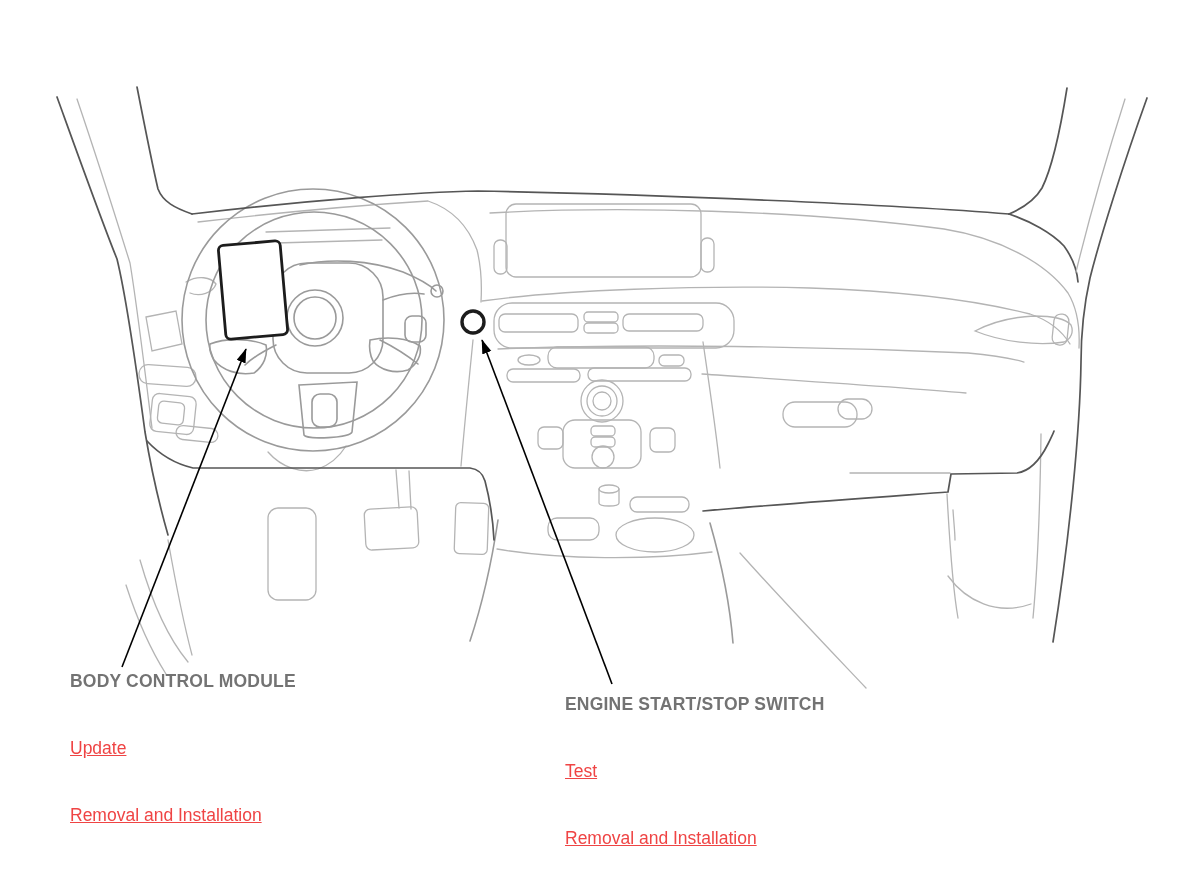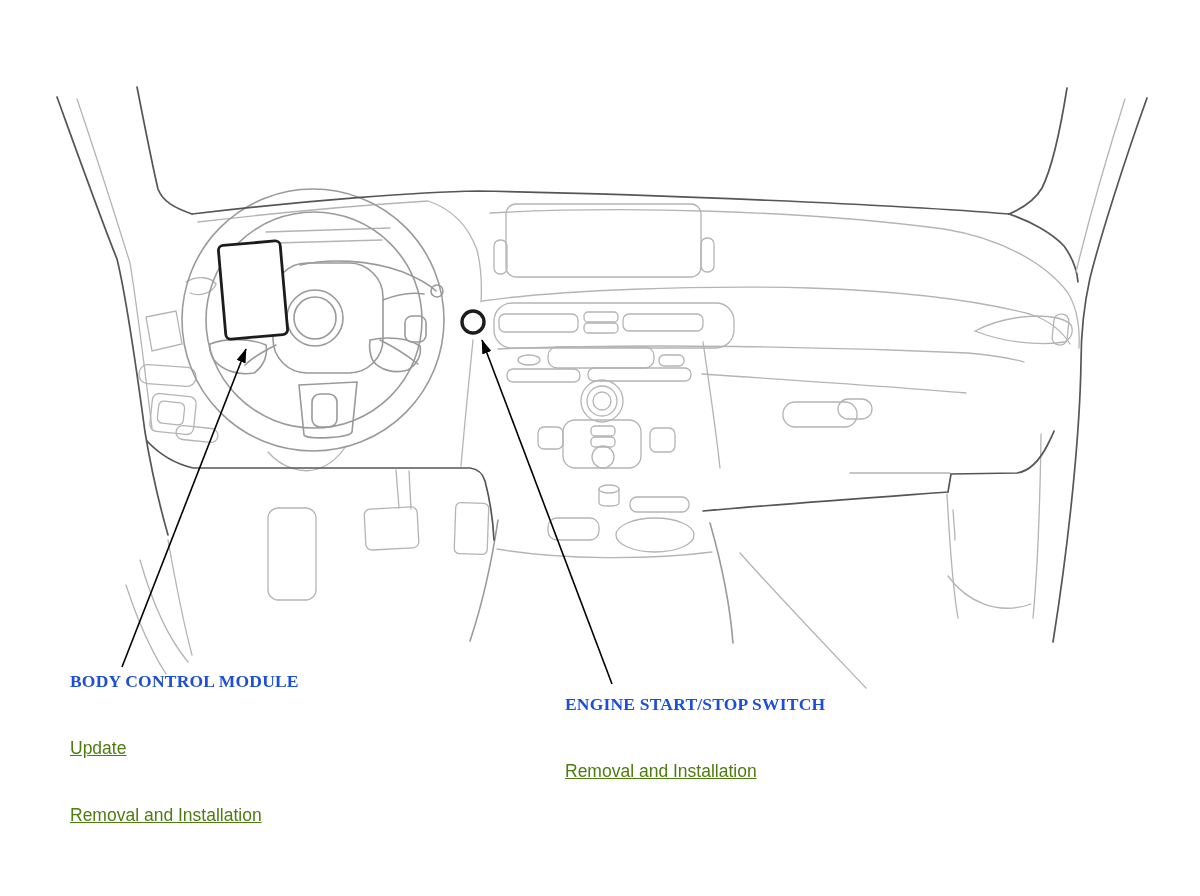--- a/index.html
+++ b/index.html
@@ -9,32 +9,31 @@
     height: 896px;
     background: #ffffff;
     font-family: "Liberation Sans", sans-serif;
     overflow: hidden;
   }
   .diagram-svg { position: absolute; left: 0; top: 0; }
   .callout { position: absolute; }
   .callout-title {
     font-size: 17.5px;
     font-weight: bold;
-    color: #1d4ed8;
+    color: #737373;
     letter-spacing: 0.2px;
     line-height: 20px;
     margin-bottom: 3px;
     white-space: nowrap;
-    font-family: Liberation Serif, serif;
   }
   .callout-link {
     display: block;
     font-size: 17.5px;
     line-height: 19px;
-    color: #4d7c0f;
+    color: #ef4444;
     white-space: nowrap;
     cursor: pointer;
     margin-top: 48px;
   }
   .callout-bcm   { left: 70px;  top: 671px; }
   .callout-start { left: 565px; top: 694px; }
 </style>
 </head>
 <body>
 
@@ -170,16 +169,17 @@
   </svg>
 
   <div class="callout callout-bcm">
     <div class="callout-title">BODY CONTROL MODULE</div>
     <a href="#" class="callout-link">Update</a>
     <a href="#" class="callout-link">Removal and Installation</a>
   </div>
 
   <div class="callout callout-start">
     <div class="callout-title">ENGINE START/STOP SWITCH</div>
+    <a href="#" class="callout-link">Test</a>
     <a href="#" class="callout-link">Removal and Installation</a>
   </div>
 
 </div>
 
 </body></html>

